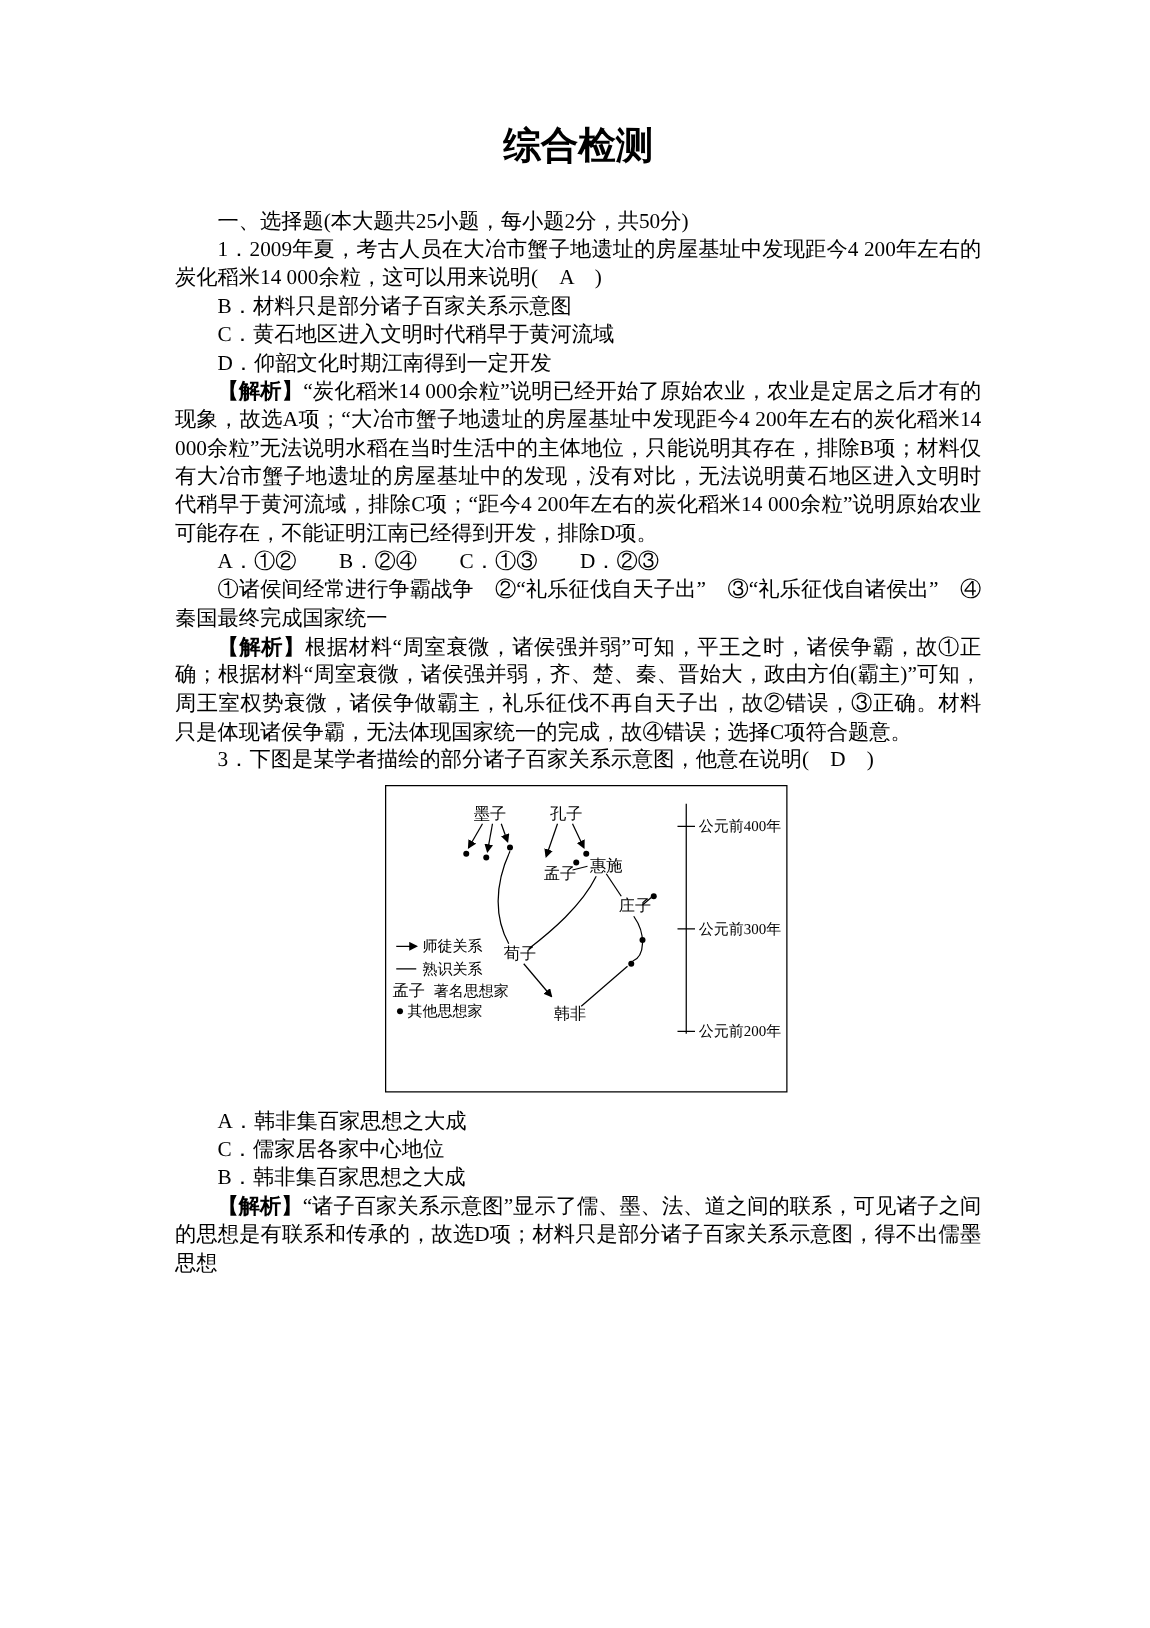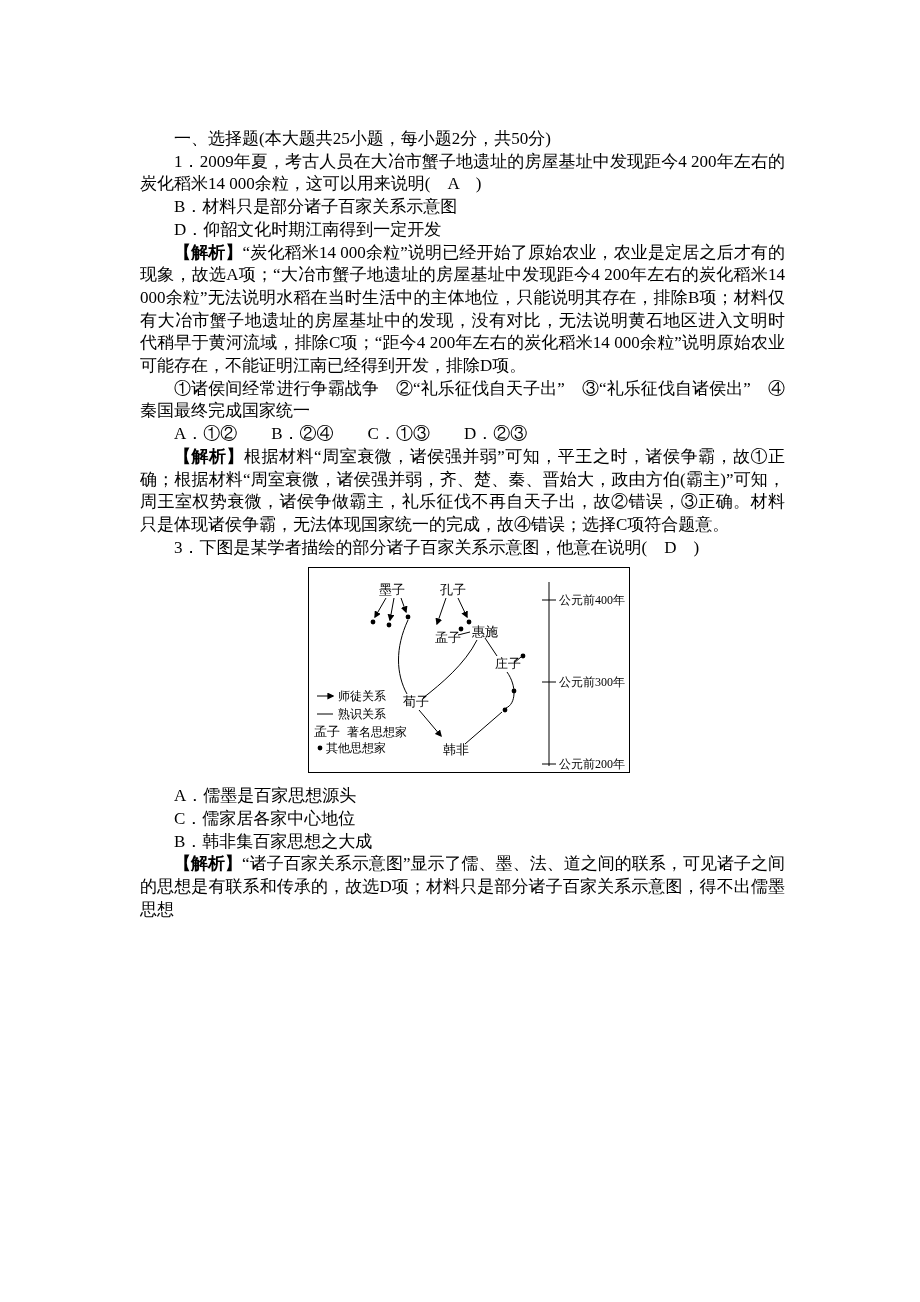--- a/index.html
+++ b/index.html
@@ -10,44 +10,46 @@
     font-family:"Liberation Serif","DejaVu Serif",serif;
     overflow:hidden;
   }
   .page { padding:98px 135px 0 140px; }
   .title { text-align:center; font-size:30px; font-weight:700; line-height:38px; }
   .subtitle { text-align:center; font-size:26px; font-weight:700; line-height:34px; margin-top:24px; }
   .body-text { margin-top:30px; font-size:17px; line-height:22.7px; text-align:justify; }
   .body-text p { text-indent:2em; }
   .tag { font-family:"Liberation Sans","DejaVu Sans",sans-serif; font-weight:600; }
   .diagram-wrap { margin:8px 0 12px 168px; }
-  .dbox { width:322px; height:206px; border:1px solid #000; background:#fff; }
+  .dbox { width:322px; height:246px; border:1px solid #000; background:#fff; }
   svg { display:block; }
   .ln { stroke:#000; stroke-width:1; fill:none; }
   .t  { font-size:13px; fill:#000; }
   .s  { font-size:12px; fill:#000; }
   .dot{ fill:#000; stroke:none; }
 </style>
 </head>
 <body>
 
 <div class="page">
 
+  <h1 class="title">综合检测</h1>
 
   <div class="body-text">
 
     <p>一、选择题(本大题共25小题，每小题2分，共50分)</p>
 
     <p>1．2009年夏，考古人员在大冶市蟹子地遗址的房屋基址中发现距今4 200年左右的炭化稻米14 000余粒，这可以用来说明(　A　)</p>
     <p>B．材料只是部分诸子百家关系示意图</p>
+    <p>C．黄石地区进入文明时代稍早于黄河流域</p>
     <p>D．仰韶文化时期江南得到一定开发</p>
     <p><span class="tag">【解析】</span><span>“炭化稻米14 000余粒”说明已经开始了原始农业，农业是定居之后才有的现象，故选A项；“大冶市蟹子地遗址的房屋基址中发现距今4 200年左右的炭化稻米14 000余粒”无法说明水稻在当时生活中的主体地位，只能说明其存在，排除B项；材料仅有大冶市蟹子地遗址的房屋基址中的发现，没有对比，无法说明黄石地区进入文明时代稍早于黄河流域，排除C项；“距今4 200年左右的炭化稻米14 000余粒”说明原始农业可能存在，不能证明江南已经得到开发，排除D项。</span></p>
 
+    <p>A．①②　　B．②④　　C．①③　　D．②③</p>
     <p>①诸侯间经常进行争霸战争　②“礼乐征伐自天子出”　③“礼乐征伐自诸侯出”　④秦国最终完成国家统一</p>
-    <p>A．①②　　B．②④　　C．①③　　D．②③</p>
     <p><span class="tag">【解析】</span><span>根据材料“周室衰微，诸侯强并弱”可知，平王之时，诸侯争霸，故①正确；根据材料“周室衰微，诸侯强并弱，齐、楚、秦、晋始大，政由方伯(霸主)”可知，周王室权势衰微，诸侯争做霸主，礼乐征伐不再自天子出，故②错误，③正确。材料只是体现诸侯争霸，无法体现国家统一的完成，故④错误；选择C项符合题意。</span></p>
 
     <p>3．下图是某学者描绘的部分诸子百家关系示意图，他意在说明(　D　)</p>
 
     <div class="diagram-wrap">
       <div class="dbox">
         <svg width="320" height="216" viewBox="0 0 320 216">
           <defs>
             <marker id="arr" viewBox="0 0 10 10" refX="8" refY="5" markerWidth="7" markerHeight="7" orient="auto">
               <path d="M0,0 L10,5 L0,10 z" fill="#000"></path>
@@ -109,19 +111,19 @@
             <text class="s" x="29" y="150">熟识关系</text>
             <text class="t" x="5" y="168">孟子</text>
             <text class="s" x="38" y="168">著名思想家</text>
             <circle class="dot" cx="11" cy="180" r="2.4"></circle>
             <text class="s" x="17" y="184">其他思想家</text>
           </g>
         </svg>
       </div>
     </div>
 
-    <p>A．儒墨是百家思想源头</p>
+    <p>A．韩非集百家思想之大成</p>
     <p>C．儒家居各家中心地位</p>
     <p>B．韩非集百家思想之大成</p>
     <p><span class="tag">【解析】</span><span>“诸子百家关系示意图”显示了儒、墨、法、道之间的联系，可见诸子之间的思想是有联系和传承的，故选D项；材料只是部分诸子百家关系示意图，得不出儒墨思想</span></p>
 
   </div>
 </div>
 
 </body></html>

